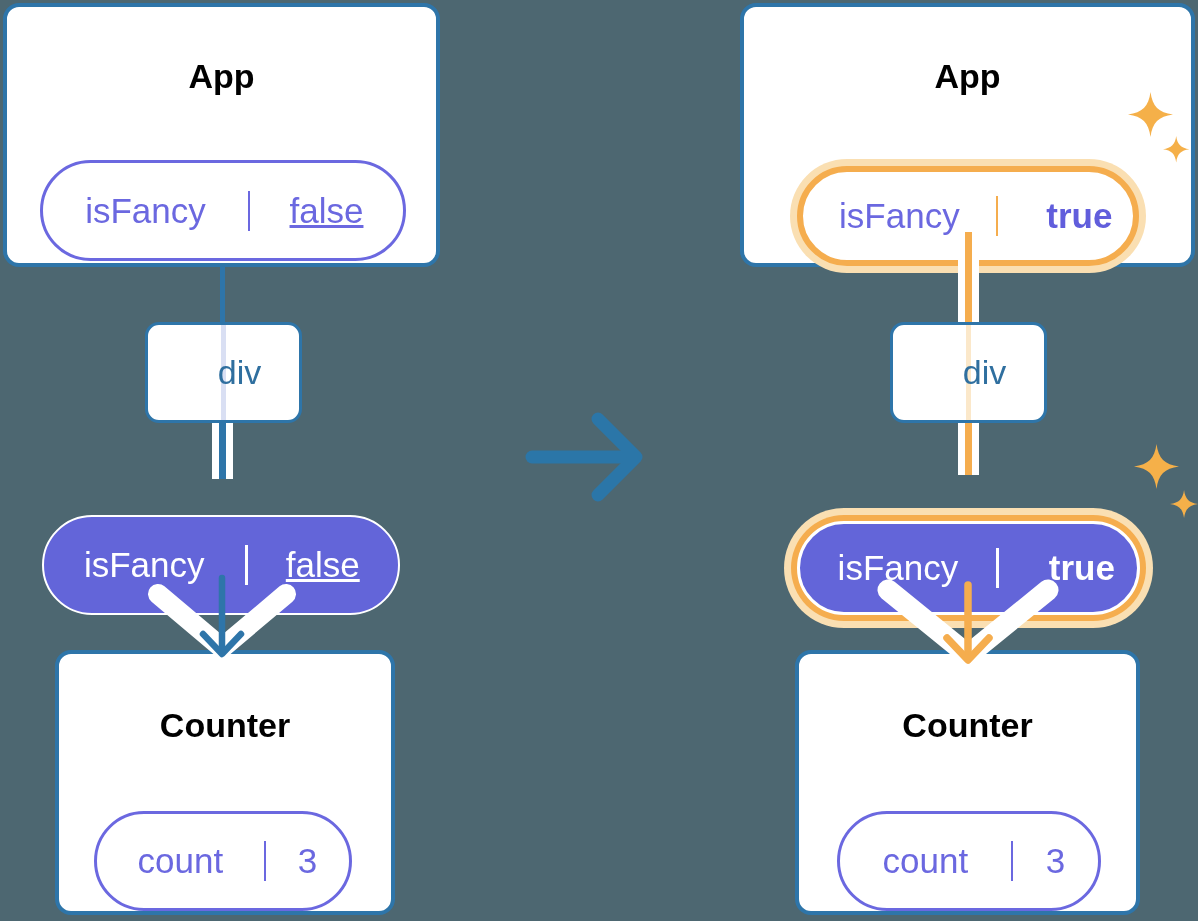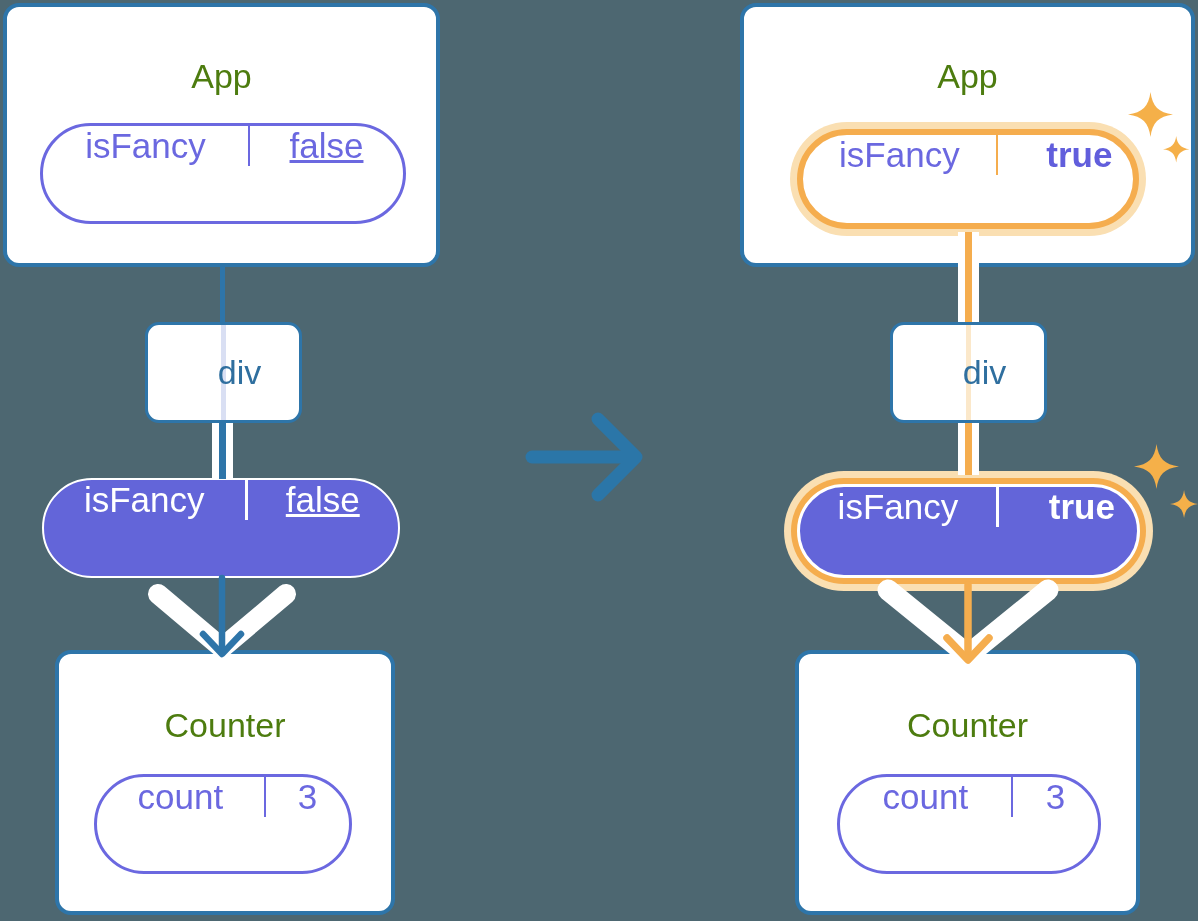--- a/index.html
+++ b/index.html
@@ -11,42 +11,42 @@
   }
   .canvas *{box-sizing:border-box;}
 
   
   .card{
     position:absolute;background:#fff;
     border:4px solid #2E75A9;border-radius:16px;
   }
   .card-title{
     position:absolute;left:0;right:0;margin:0;
-    text-align:center;font-size:34px;font-weight:400;color:#4d7c0f;
+    text-align:center;font-size:34px;font-weight:700;color:#000000;
   }
   .app-title{top:50px;}
   .counter-title{top:52px;}
 
   
   .div-node{
     position:absolute;background:#fff;
     border:3px solid #2E75A9;border-radius:14px;
     display:flex;align-items:center;justify-content:center;padding-left:32px;
   }
   .div-node .through-line{
     position:absolute;top:0;bottom:0;left:50%;width:5px;margin-left:-2.5px;
   }
   .through-blue{background:#D9DFF3;}
   .through-orange{background:#FBE8CA;}
   .div-label{position:relative;font-size:34px;color:#2F6F9F;z-index:1;}
 
   
   .pill{
-    position:absolute;display:flex;align-items:flex-start;
-    border-radius:70px;overflow:hidden;
+    position:absolute;display:flex;align-items:center;
+    border-radius:70px;overflow:hidden;margin-top:37px;
   }
   .pill .cell{
     display:flex;align-items:center;justify-content:center;
     font-size:35px;color:#6B68E0;
   }
   .pill-outline{background:#fff;border:3px solid #6B68E0;}
   .pill-outline .cell-name{border-right:2.5px solid #6B68E0;}
 
   .pill-filled{background:#6365D9;border:2.5px solid #fff;}
   .pill-filled .cell{color:#fff;}

